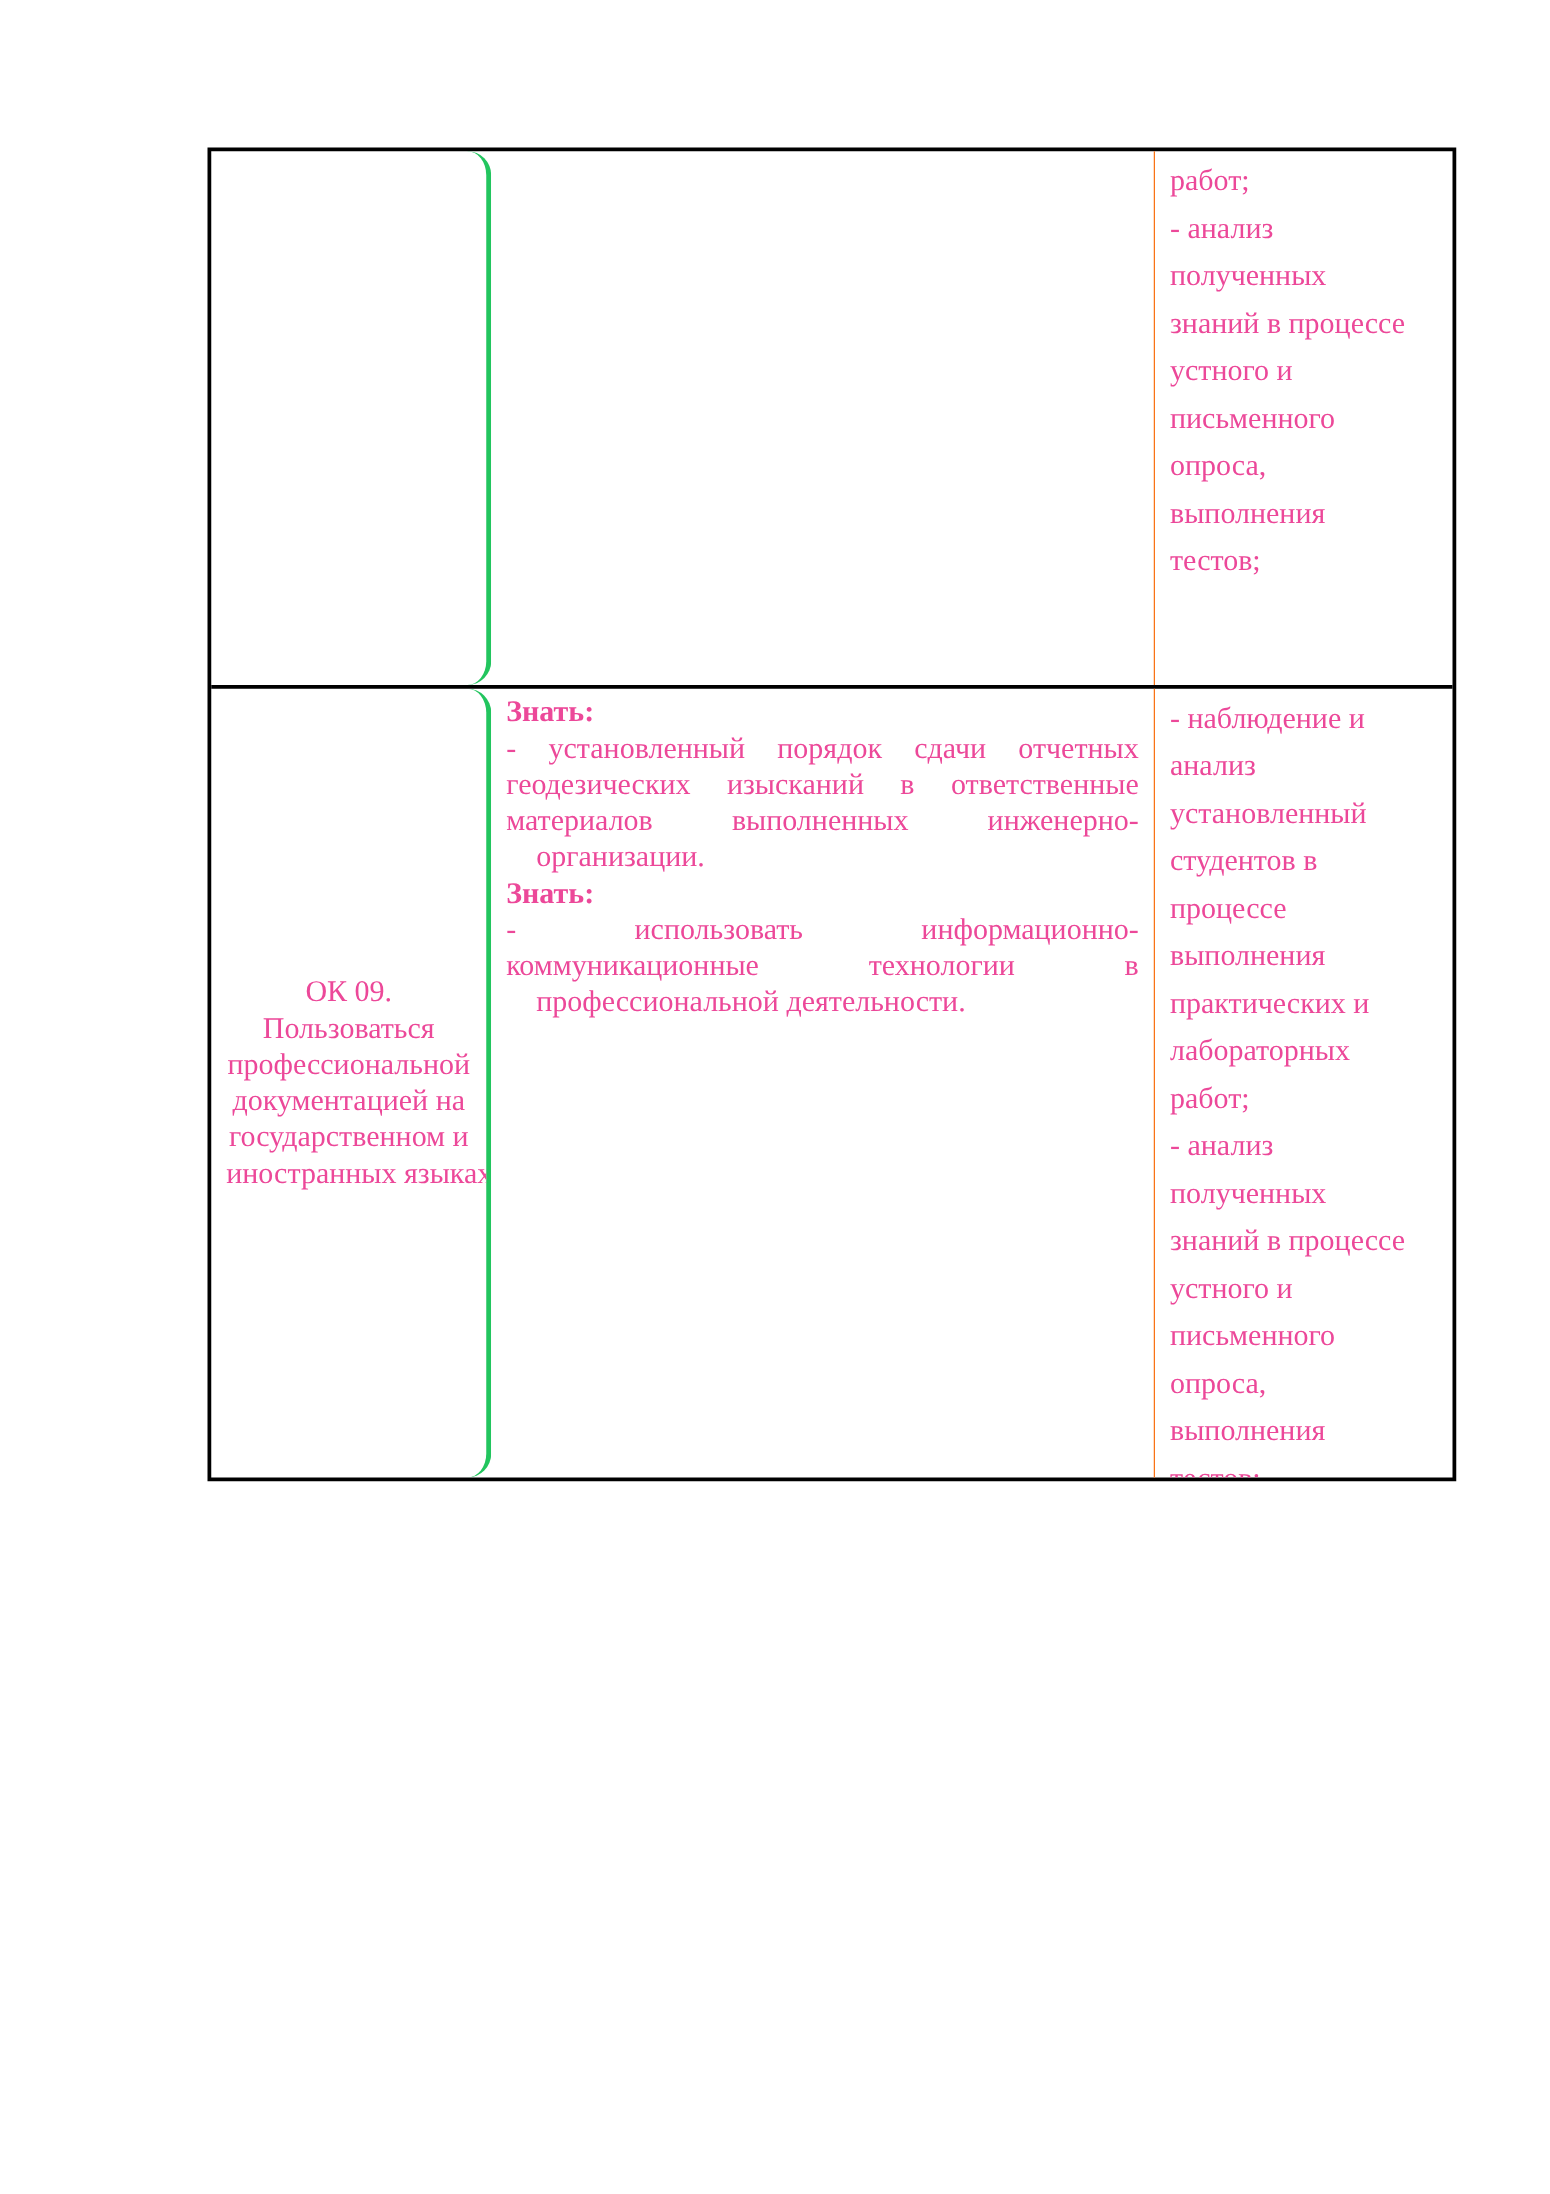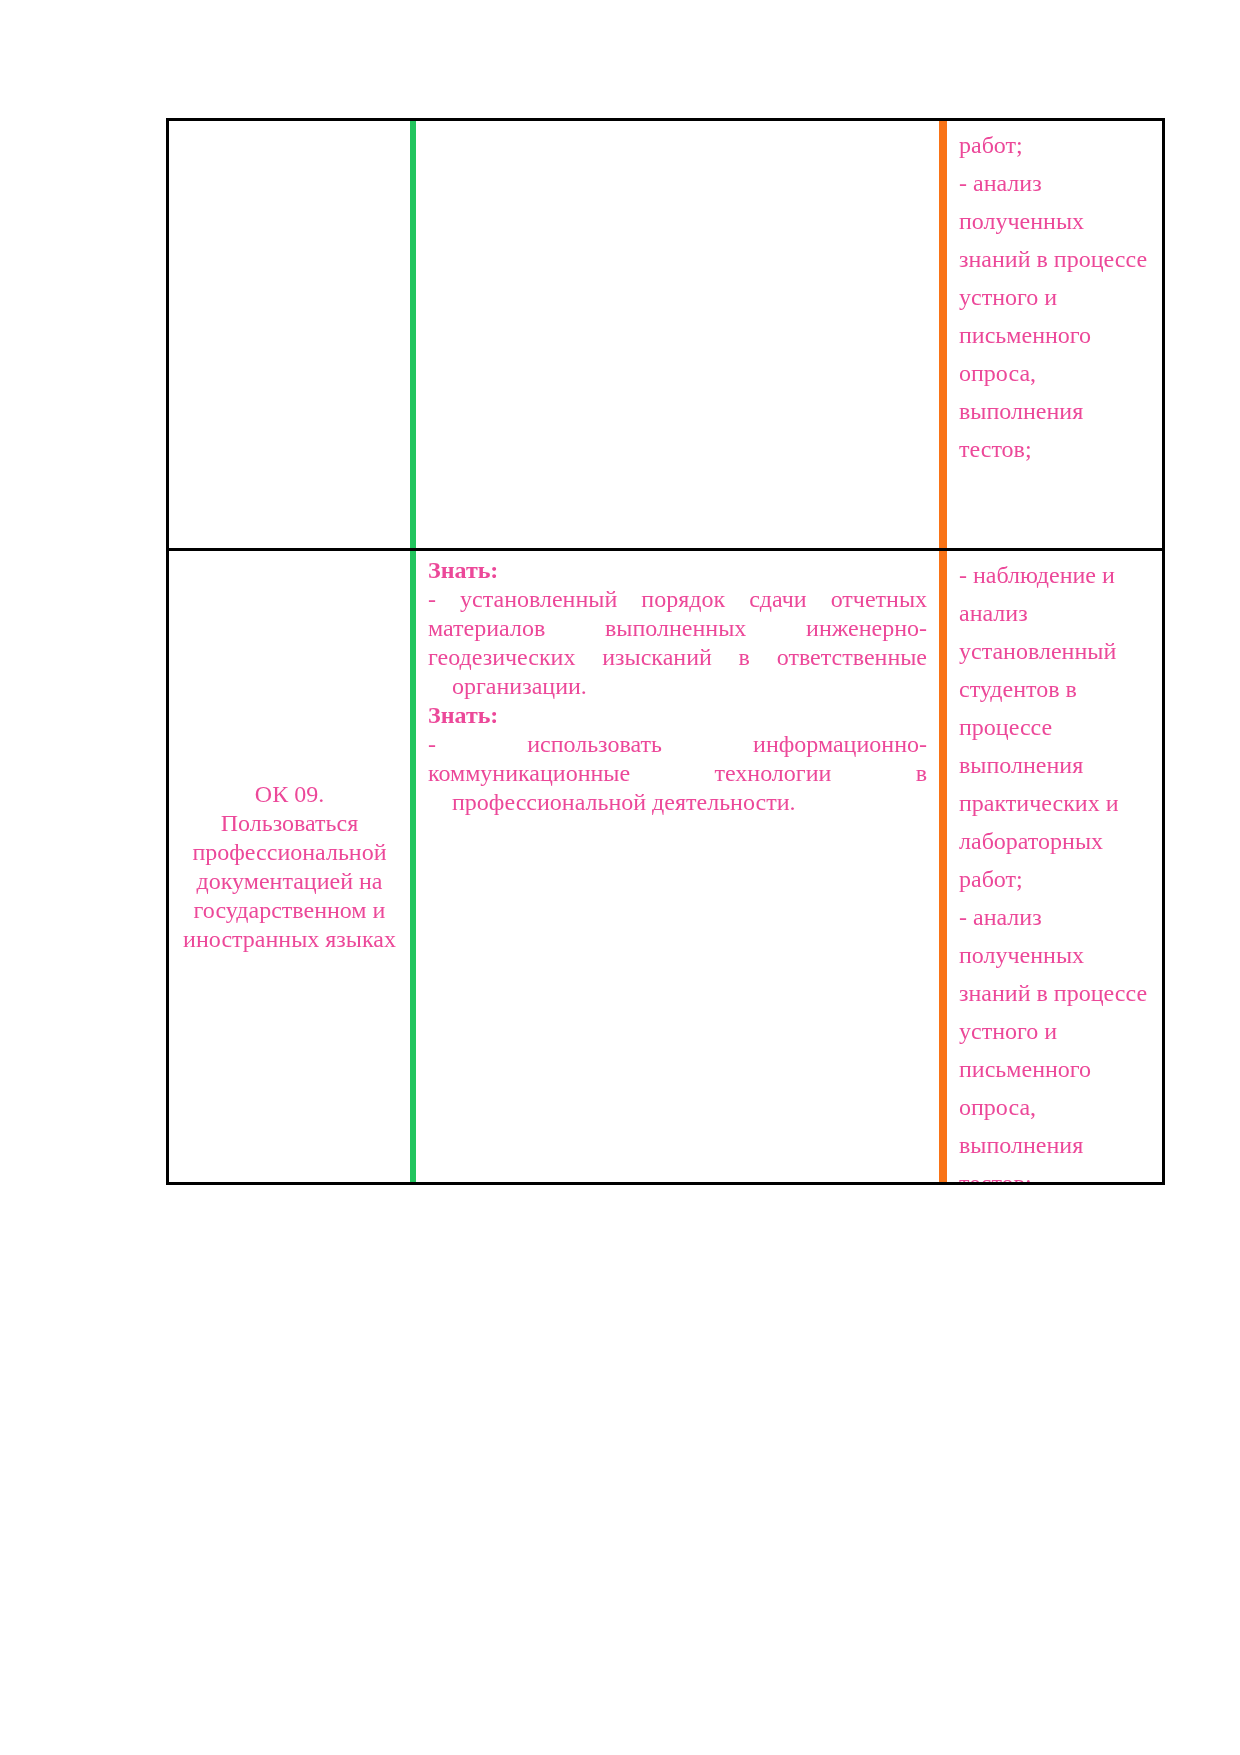--- a/index.html
+++ b/index.html
@@ -25,22 +25,22 @@
   }
   .trow { display: flex; width: 100%; box-sizing: border-box; }
   .trow-1 { height: 430px; border-bottom: 3px solid #000000; }
   .trow-2 { height: 631px; }
   .cell {
     box-sizing: border-box;
     padding: 5px 12px;
     font-size: 24px;
     overflow: hidden;
   }
-  .col-1 { width: 247px; border-right: 6px solid #22c55e; }
-  .col-2 { width: 531px; border-right: 8px solid #f97316; }
+  .col-1 { width: 224px; border-right: 4px solid #22c55e; border-radius: 19px; }
+  .col-2 { width: 531px; border-right: 1px solid #f97316; }
   .col-3 { flex: 1; }
   .v-center {
     display: flex;
     flex-direction: column;
     justify-content: center;
     text-align: center;
   }
   
   .line15 { line-height: 38px; white-space: nowrap; }
   .line12 { line-height: 29px; white-space: nowrap; }
@@ -75,22 +75,22 @@
           <div class="line12">ОК 09.</div>
           <div class="line12">Пользоваться</div>
           <div class="line12">профессиональной</div>
           <div class="line12">документацией на</div>
           <div class="line12">государственном и</div>
           <div class="line12">иностранных языках</div>
         </div>
       <div class="cell col-2">
           <div class="b-heading">Знать:</div>
           <div class="b-jline">- установленный порядок сдачи отчетных</div>
+          <div class="b-jline">геодезических изысканий в ответственные</div>
           <div class="b-jline">материалов выполненных инженерно-</div>
-          <div class="b-jline">геодезических изысканий в ответственные</div>
           <div class="b-line">организации.</div>
           <div class="b-heading">Знать:</div>
           <div class="b-jline">- использовать информационно-</div>
           <div class="b-jline">коммуникационные технологии в</div>
           <div class="b-line">профессиональной деятельности.</div>
         </div>
       <div class="cell col-3">
           <div class="line15">- наблюдение и</div>
           <div class="line15">анализ</div>
           <div class="line15">установленный</div>

